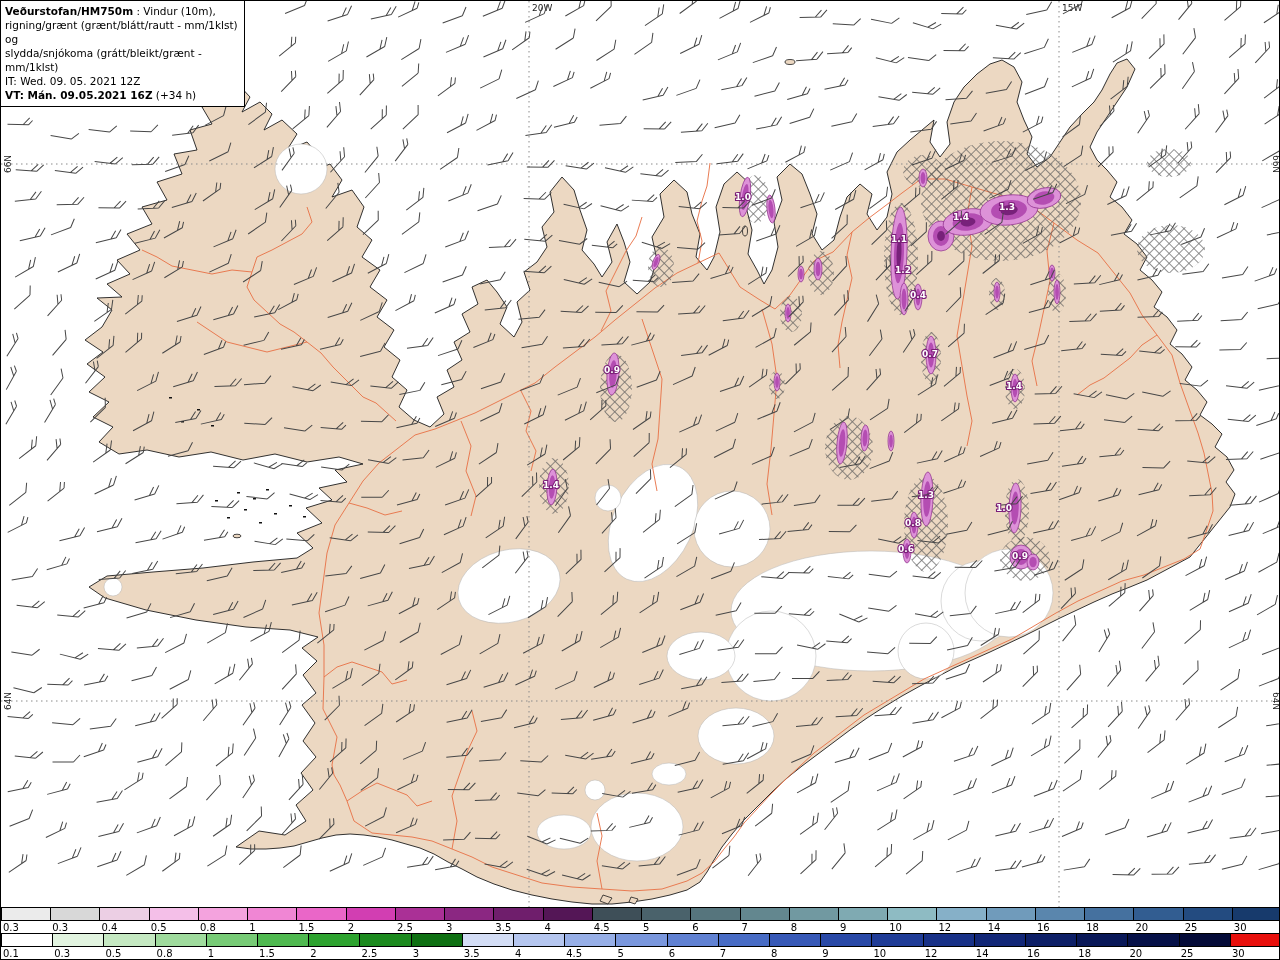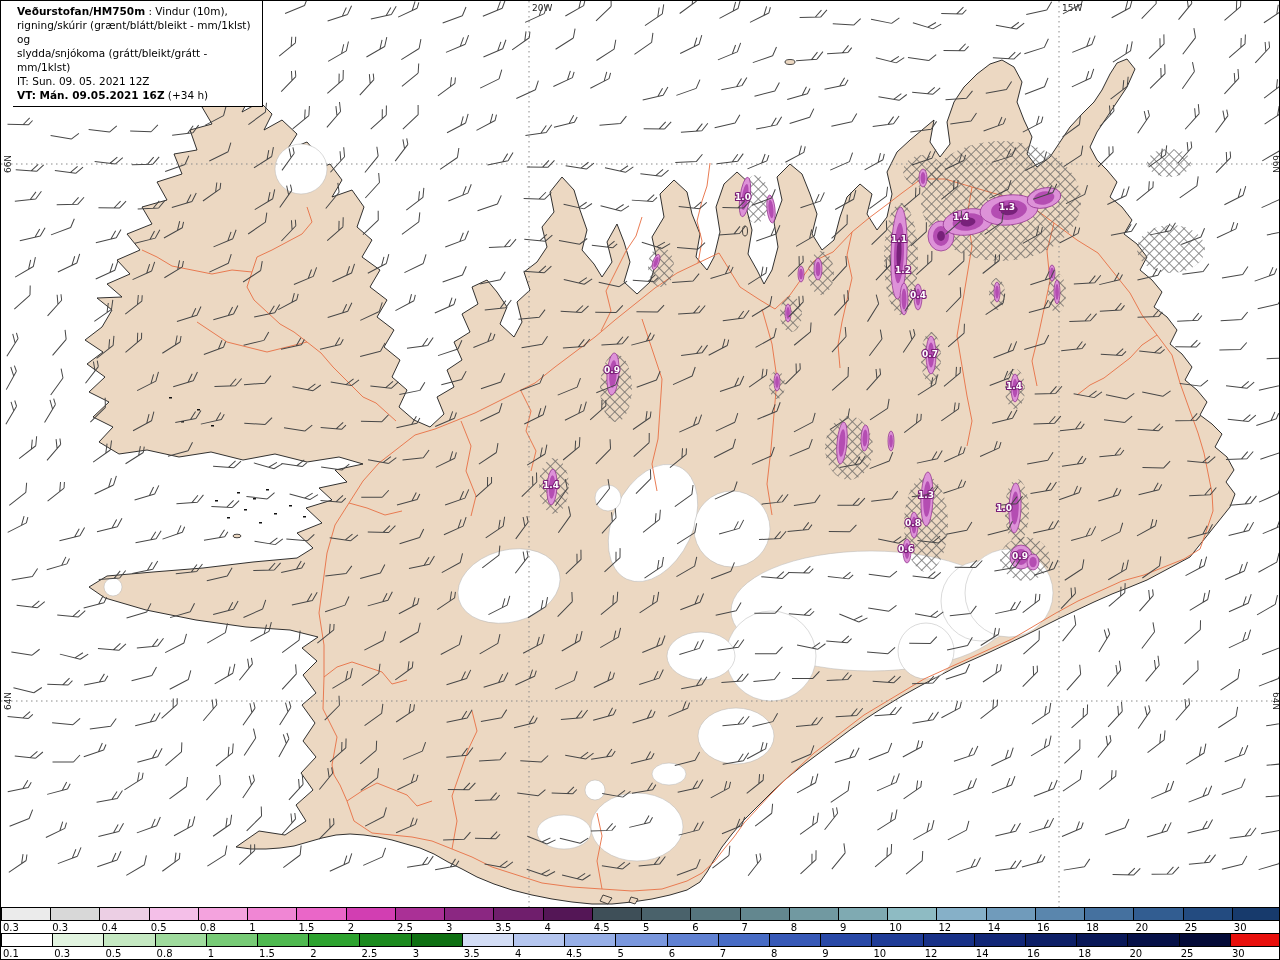--- a/index.html
+++ b/index.html
@@ -1,21 +1,21 @@
 <!DOCTYPE html>
 <html><head>
 <meta charset="utf-8">
 <style>
   html,body{margin:0;padding:0;background:#fff;}
   #app{position:relative;width:1280px;height:960px;box-sizing:border-box;border:1px solid #000;
        overflow:hidden;background:#fff;font-family:"DejaVu Sans",sans-serif;}
   #map-svg{position:absolute;top:0;left:0;display:block;}
   
-  #title-box{position:absolute;top:0;left:12px;z-index:6;background:#fff;border-right:1px solid #000;
-             border-bottom:1px solid #000;padding:3px 7px 4px 4px;width:238px;font-size:10.5px;line-height:14px;color:#000;}
+  #title-box{position:absolute;top:0;left:0;z-index:6;background:#fff;border-right:1px solid #000;
+             border-bottom:1px solid #000;padding:3px 1px 4px 4px;width:238px;font-size:10.5px;line-height:14px;color:#000;}
   .b{font-weight:bold;}
   
   #legend{position:absolute;left:0;bottom:0;width:1280px;z-index:5;background:#fff;}
   .scale-row{display:flex;width:100%;height:26px;}
   .scale-cell{flex:1 1 0;min-width:0;overflow:hidden;}
   .swatch{height:12px;border-top:1px solid #000;border-left:1px solid #000;border-bottom:1px solid #000;}
   .scale-cell:last-child .swatch{border-right:1px solid #000;}
   .cell-label{font-size:10px;line-height:13px;padding-left:2px;color:#000;white-space:nowrap;}
   
   .grid{stroke:#8a8a8a;stroke-width:1;stroke-dasharray:1.5,3.5;fill:none;}
@@ -1085,23 +1085,23 @@
         <text x="905" y="551" text-anchor="middle" class="pval">0.6</text>
         <text x="1013" y="388" text-anchor="middle" class="pval">1.4</text>
         <text x="1019" y="558" text-anchor="middle" class="pval">0.9</text>
         <text x="1003" y="510" text-anchor="middle" class="pval">1.0</text>
         <text x="742" y="199" text-anchor="middle" class="pval">1.0</text>
       </g>
   </svg>
 
   <div id="title-box">
     <div><span class="b">Veðurstofan/HM750m</span><span> : Vindur (10m),</span></div>
-    <div>rigning/skúrir (grænt/blátt/bleikt - mm/1klst) og</div>
-    <div>slydda/snjókoma (grátt/bleikt/grátt - mm/1klst)</div>
-    <div>IT: Sun. 09. 05. 2021 12Z</div>
+    <div>rigning/grænt (grænt/blátt/rautt - mm/1klst) og</div>
+    <div>slydda/snjókoma (grátt/bleikt/grænt - mm/1klst)</div>
+    <div>IT: Wed. 09. 05. 2021 12Z</div>
     <div><span class="b">VT: Mán. 09.05.2021 16Z</span><span> (+34 h)</span></div>
   </div>
 
   <div id="legend">
       <div class="scale-row">
         <div class="scale-cell">
           <div class="swatch" style="background: rgb(235, 235, 235);"></div>
           <div class="cell-label">0.3</div>
         </div>
         <div class="scale-cell">

